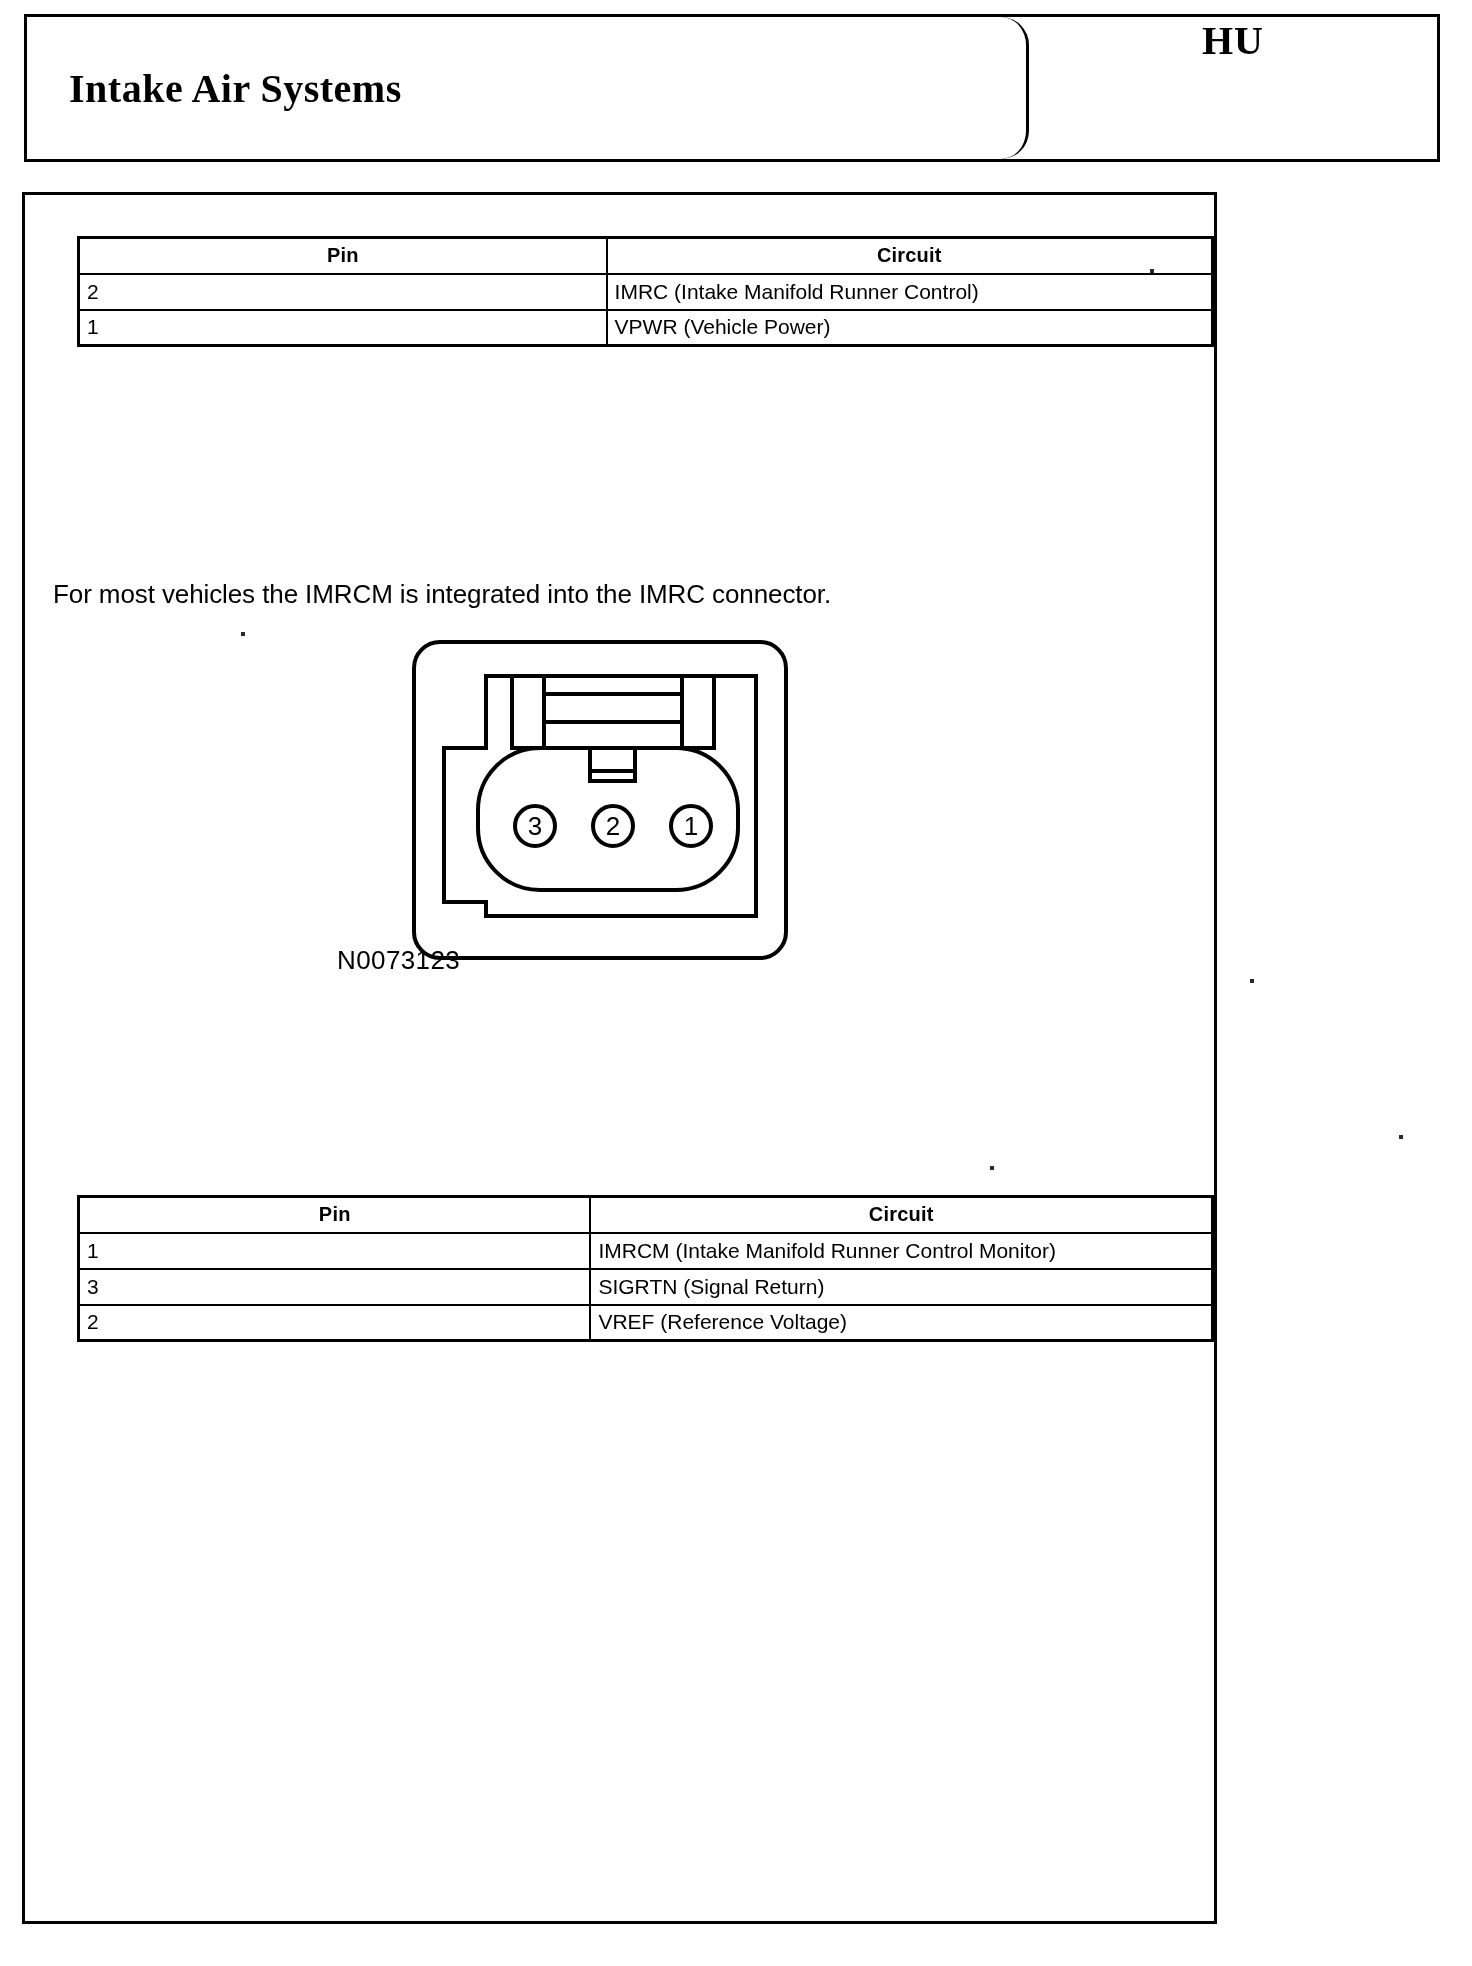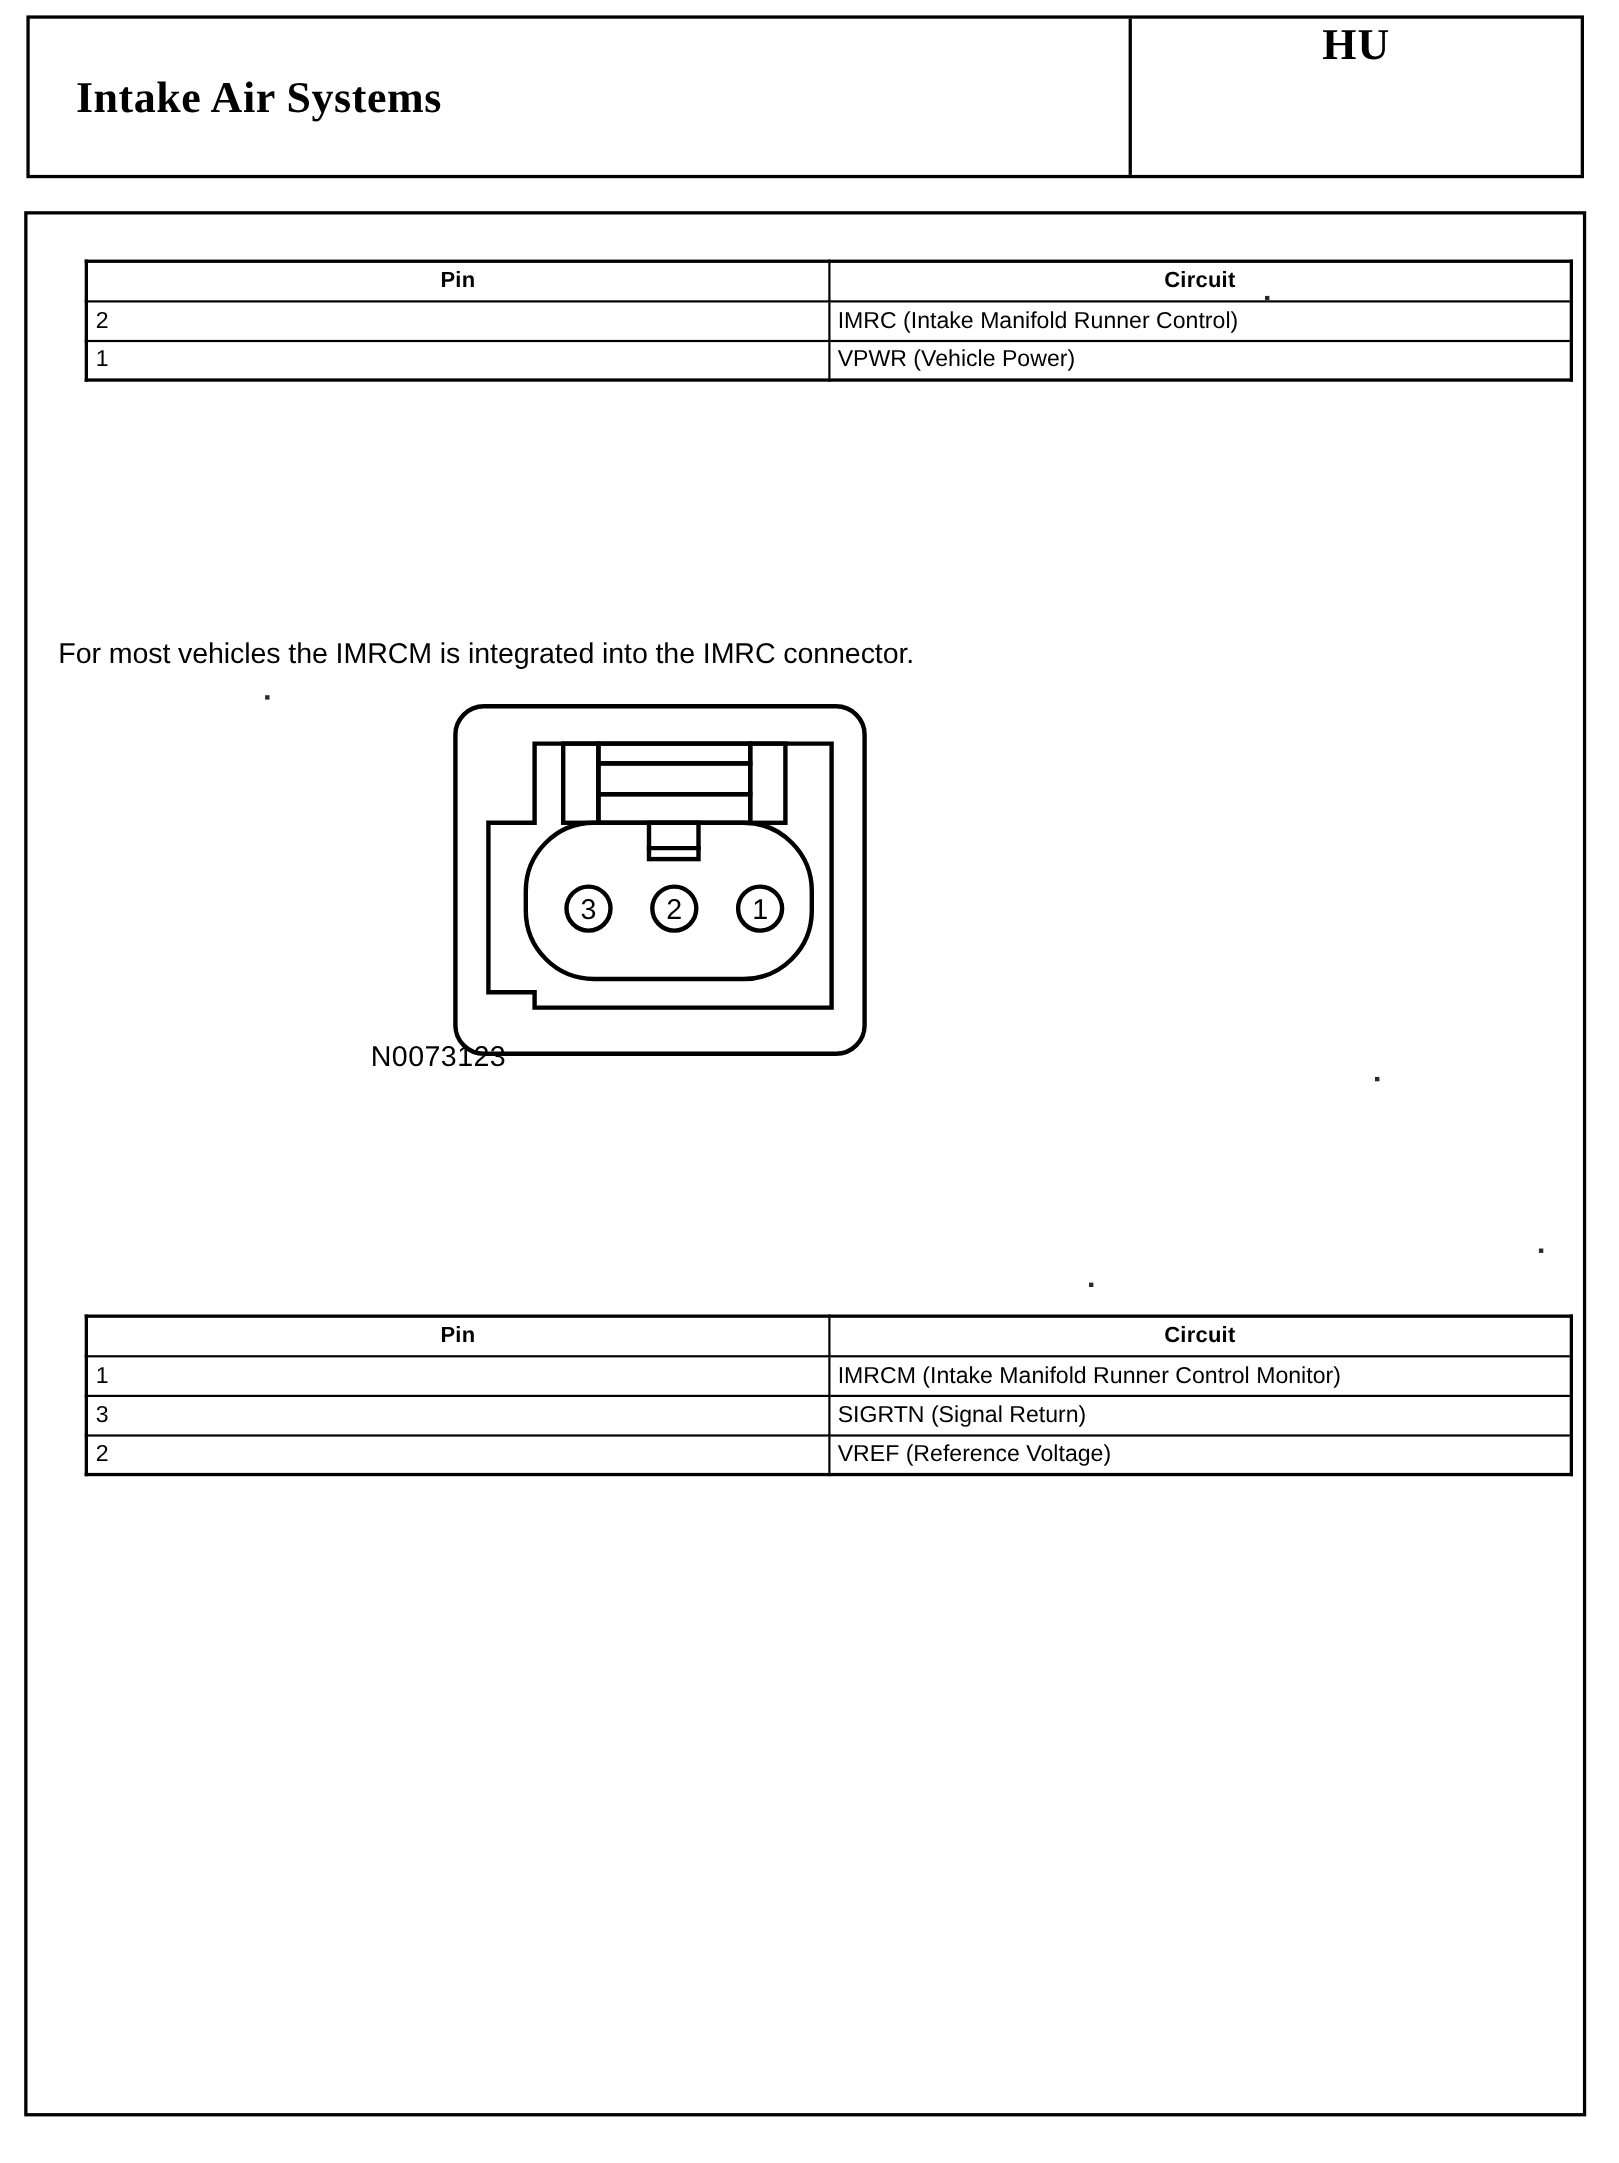--- a/index.html
+++ b/index.html
@@ -28,20 +28,21 @@
     display: flex;
     align-items: stretch;
   }
   .header-left {
     flex: 0 0 1002px;
     display: flex;
     align-items: center;
     padding-left: 42px;
     box-sizing: border-box;
     border-right: 3px solid #000;
+    border-radius: 28px;
   }
   .header-title {
     font-family: "Liberation Serif", serif;
     font-weight: bold;
     font-size: 40px;
     letter-spacing: 0.5px;
     white-space: nowrap;
   }
   .header-right {
     flex: 1 1 auto;
@@ -54,21 +55,21 @@
     font-weight: bold;
     font-size: 40px;
     letter-spacing: 1px;
   }
 
   
   .page-frame {
     position: absolute;
     left: 22px;
     top: 192px;
-    width: 1420px;
+    width: 1195px;
     height: 1732px;
     border: 3px solid #000;
     box-sizing: border-box;
   }
 
   
   .pin-table {
     position: absolute;
     border-collapse: collapse;
     table-layout: fixed;

